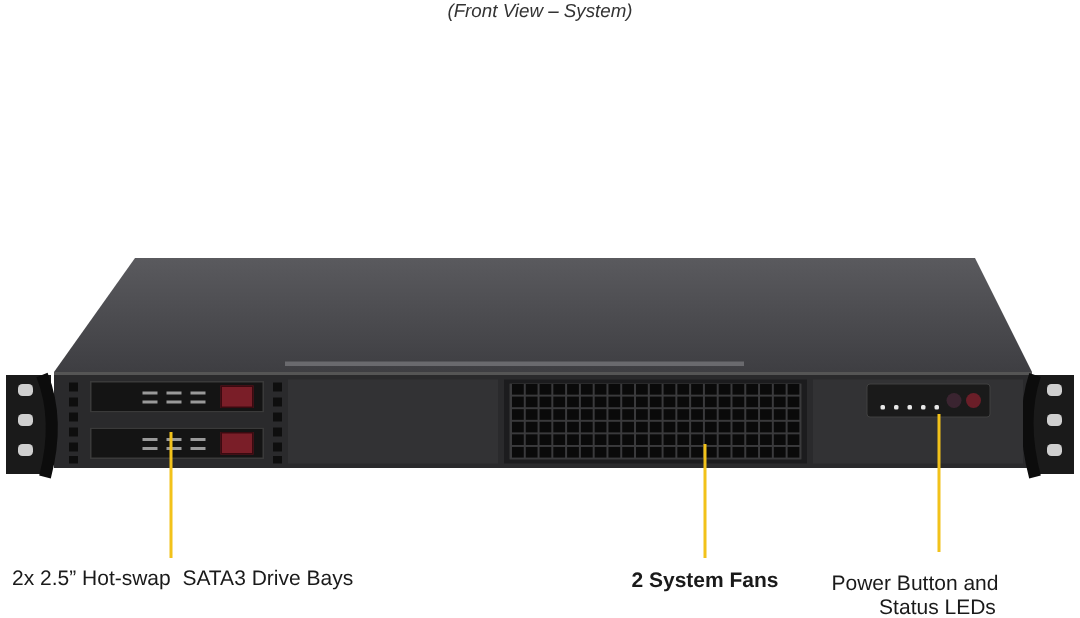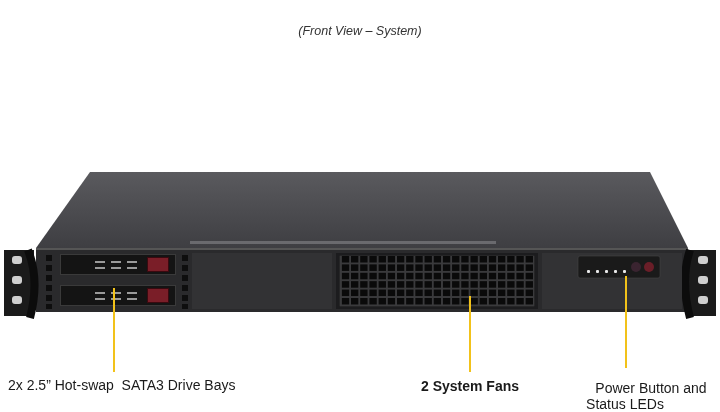--- a/index.html
+++ b/index.html
@@ -1,17 +1,17 @@
 <!DOCTYPE html>
 <html><head>
 <meta charset="utf-8">
 <style>
   html, body { margin:0; padding:0; }
   body { width:720px; height:412px; background:#ffffff; position:relative; overflow:hidden; font-family:"Liberation Sans", sans-serif; }
-  .caption { position:absolute; top:0; left:0; width:720px; text-align:center; font-size:12.5px; font-style:italic; color:#333; line-height:14px;margin-top:24px; }
+  .caption { position:absolute; top:0; left:0; width:720px; text-align:center; font-size:12.5px; font-style:italic; color:#333; line-height:14px; }
   .top { position:absolute; left:0; top:0; width:720px; height:412px; }
   .label { position:absolute; font-size:14px; color:#1a1a1a; text-align:center; line-height:16px; }
   .leader { position:absolute; width:2px; background:#f2c21a; }
   .bay { position:absolute; background:#141414; border:1px solid #3a3a3a; box-sizing:border-box; }
   .bay .latch { position:absolute; right:6px; top:2px; width:20px; height:13px; background:#7a1e28; border:1px solid #3a0a10; }
   .bay .slot { position:absolute; height:2px; width:10px; background:#9a9a9a; }
   .led { position:absolute; width:3px; height:3px; background:#e8e8e8; border-radius:1px; }
   .btn { position:absolute; width:10px; height:10px; border-radius:50%; }
 </style>
 </head>
@@ -102,14 +102,14 @@
 <span class="led" style="left:623px;top:270px;"></span>
 <span class="btn" style="left:631px;top:262px;"></span>
 <span class="btn" style="left:644px;top:262px;"></span>
 
 <div class="leader" style="left:113px;top:288px;height:84px;"></div>
 <div class="leader" style="left:469px;top:296px;height:76px;"></div>
 <div class="leader" style="left:625px;top:276px;height:92px;"></div>
 
 <div class="label" style="left:8px;top:377px;width:240px;text-align:left;white-space:pre;">2x 2.5” Hot-swap  SATA3 Drive Bays</div>
 <div class="label" style="left:400px;top:378px;width:140px;font-weight:bold;">2 System Fans</div>
-<div class="label" style="left:581px;top:380px;width:140px;">Power Button and</div>
+<div class="label" style="left:540px;top:380px;width:140px;">Power Button and</div>
 <div class="label" style="left:555px;top:396px;width:140px;">Status LEDs</div>
 
 </body></html>

